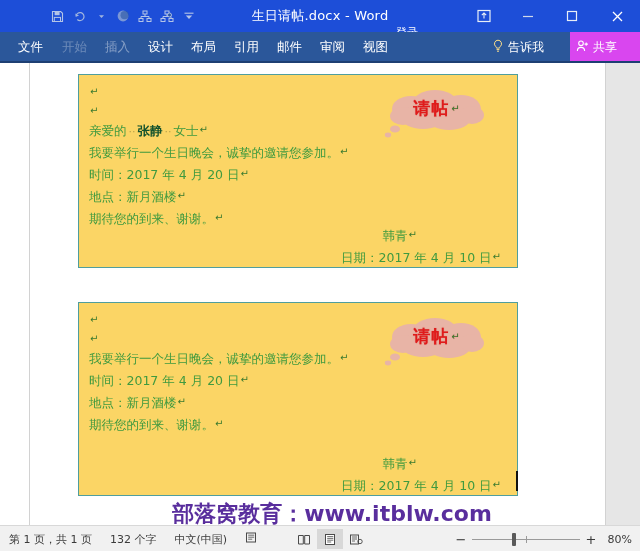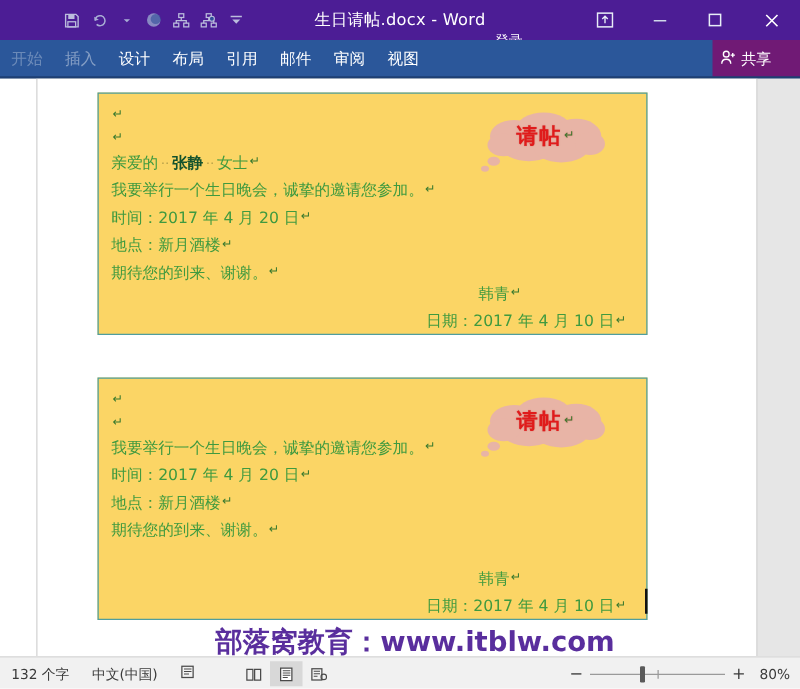--- a/index.html
+++ b/index.html
@@ -7,21 +7,21 @@
     width:640px;height:551px;overflow:hidden;
     font-family:"DejaVu Sans","Liberation Sans",sans-serif;
     background:#ffffff;
     -webkit-font-smoothing:antialiased;
   }
   .app{position:relative;width:640px;height:551px;overflow:hidden;background:#fff;}
 
   
   .titlebar{
     position:absolute;left:0;top:0;width:640px;height:32px;
-    background:#4c1d95;
+    background:#1d4ed8;
     display:flex;align-items:center;
   }
   .qat{display:flex;align-items:center;gap:0;padding-left:46px;}
   .qat-btn{
     width:22px;height:22px;display:flex;align-items:center;justify-content:center;
     color:#cfd9ea;font-size:11px;opacity:.85;
   }
   .qat-btn svg{display:block;}
   .title-center{
     position:absolute;left:0;right:0;top:0;height:32px;
@@ -58,21 +58,21 @@
   .tab.first{padding-left:18px;padding-right:10px;}
   .tab.dim{opacity:.30;}
   .tab.dim2{opacity:.42;}
   .tellme{
     position:absolute;left:492px;top:0;height:30px;
     display:flex;align-items:center;gap:4px;color:#ffffff;font-size:12px;
   }
   .share{
     position:absolute;left:570px;top:0;height:30px;width:70px;
     display:flex;align-items:center;gap:3px;color:#ffffff;font-size:12px;
-    background:#701a75;padding-left:6px;box-sizing:border-box;
+    background:#d946ef;padding-left:6px;box-sizing:border-box;
   }
   .ribbon-underline{
     position:absolute;left:0;top:61px;width:640px;height:2px;background:#1e3f73;
   }
 
   
   .docarea{
     position:absolute;left:0;top:63px;width:640px;height:462px;
     background:#e6e6e6;overflow:hidden;
   }
@@ -255,29 +255,39 @@
       </div>
       <div class="win-btn close">
         <svg width="15" height="15" viewBox="0 0 15 15">
             <path d="M3 3l9 9M12 3l-9 9" stroke="#ffffff" stroke-width="1.3"></path>
           </svg>
       </div>
     </div>
   </div>
 
   <div class="ribbon">
+    <div class="tab first">文件</div>
     <div class="tab dim">开始</div>
     <div class="tab dim2">插入</div>
     <div class="tab">设计</div>
     <div class="tab">布局</div>
     <div class="tab">引用</div>
     <div class="tab">邮件</div>
     <div class="tab">审阅</div>
     <div class="tab">视图</div>
 
+    <div class="tellme">
+      <span>
+        <svg width="12" height="14" viewBox="0 0 12 14">
+            <path d="M6 1.2a3.6 3.6 0 0 1 2.2 6.4c-.5.5-.7 1-.7 1.5H4.5c0-.5-.2-1-.7-1.5A3.6 3.6 0 0 1 6 1.2z" fill="none" stroke="#ffe08a" stroke-width="1"></path>
+            <path d="M4.6 10.6h2.8M5 12.2h2" stroke="#ffe08a" stroke-width="1"></path>
+          </svg>
+      </span>
+      <span>告诉我</span>
+    </div>
 
     <div class="share">
       <span>
         <svg width="14" height="14" viewBox="0 0 14 14">
             <circle cx="5" cy="4.3" r="2.3" fill="none" stroke="#ffffff" stroke-width="1.1"></circle>
             <path d="M1.4 12c0-2.2 1.6-3.6 3.6-3.6s3.6 1.4 3.6 3.6" fill="none" stroke="#ffffff" stroke-width="1.1"></path>
             <path d="M10.2 3.4v3.4M8.5 5.1h3.4" stroke="#ffffff" stroke-width="1.1"></path>
           </svg>
       </span>
       <span>共享</span>
@@ -394,20 +404,21 @@
 
       <div class="caret"></div>
     </div>
   </div>
 
   <div class="watermark">
     <span>部落窝教育：www.itblw.com</span>
   </div>
 
   <div class="statusbar">
+    <div class="sb-item">第 1 页，共 1 页</div>
     <div class="sb-item">132 个字</div>
     <div class="sb-item">中文(中国)</div>
     <div class="sb-item">
       <svg width="13" height="13" viewBox="0 0 13 13">
           <rect x="1.5" y="2" width="9" height="9" fill="none" stroke="#4a4a4a" stroke-width="1"></rect>
           <path d="M3.2 4.2h6M3.2 6.2h6M3.2 8.2h4" stroke="#4a4a4a" stroke-width=".8"></path>
         </svg>
     </div>
 
     <div class="sb-views">

